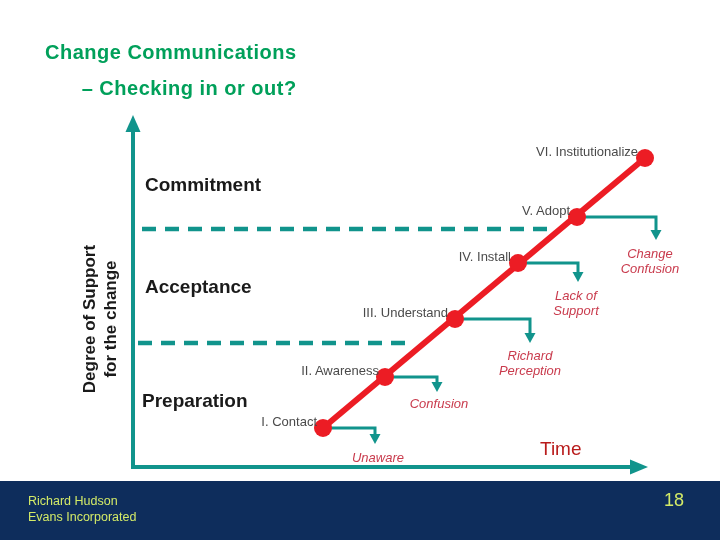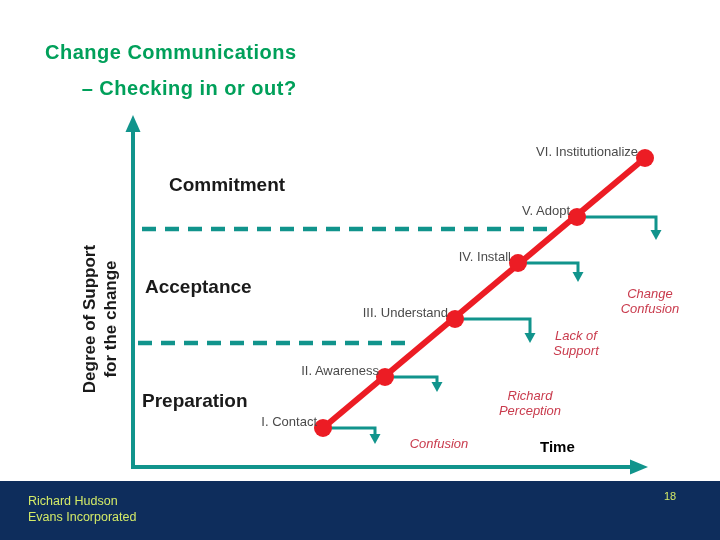--- a/index.html
+++ b/index.html
@@ -46,33 +46,33 @@
     font-size: 17px;
     font-weight: 700;
     color: var(--text-black);
     line-height: 21px;
     white-space: nowrap;
   }
   .x-axis-label {
     position: absolute;
     left: 540px;
     top: 438px;
-    font-size: 15px;
-    font-weight: 700;
-    color: #000000;
+    font-size: 19px;
+    font-weight: 400;
+    color: #b91c1c;
     white-space: nowrap;
   }
   .zone {
     position: absolute;
     font-size: 19px;
     font-weight: 700;
     color: var(--text-black);
     white-space: nowrap;
   }
-  .zone-commitment { left: 145px; top: 174px; margin-left: 24px; }
+  .zone-commitment { left: 145px; top: 174px; }
   .zone-acceptance { left: 145px; top: 276px; }
   .zone-preparation { left: 142px; top: 390px; }
   .stage {
     position: absolute;
     font-size: 13px;
     font-weight: 400;
     color: var(--stage-gray);
     white-space: nowrap;
   }
   .stage-1 { right: 403px; top: 414px; }
@@ -83,21 +83,20 @@
   .stage-6 { right: 82px;  top: 144px; }
   .risk {
     position: absolute;
     width: 120px;
     text-align: center;
     font-size: 13px;
     font-style: italic;
     color: var(--risk-red);
     line-height: 15px;
     white-space: nowrap;
-    margin-top: 40px;
   }
   .risk-1 { left: 318px; top: 450px; }
   .risk-2 { left: 379px; top: 396px; }
   .risk-3 { left: 470px; top: 348px; }
   .risk-4 { left: 516px; top: 288px; font-style: italic; }
   .risk-5 { left: 590px; top: 246px; }
   .footer {
     position: absolute;
     left: 0;
     top: 481px;
@@ -112,21 +111,21 @@
     top: 12px;
     font-size: 12.5px;
     line-height: 16px;
     color: var(--footer-text);
     white-space: nowrap;
   }
   .footer-page {
     position: absolute;
     left: 664px;
     top: 9px;
-    font-size: 11px;
+    font-size: 18px;
     color: var(--footer-text);
   }
 </style>
 </head>
 <body>
 
 <div class="slide">
 
   <div class="title">
     <div>Change Communications</div>

